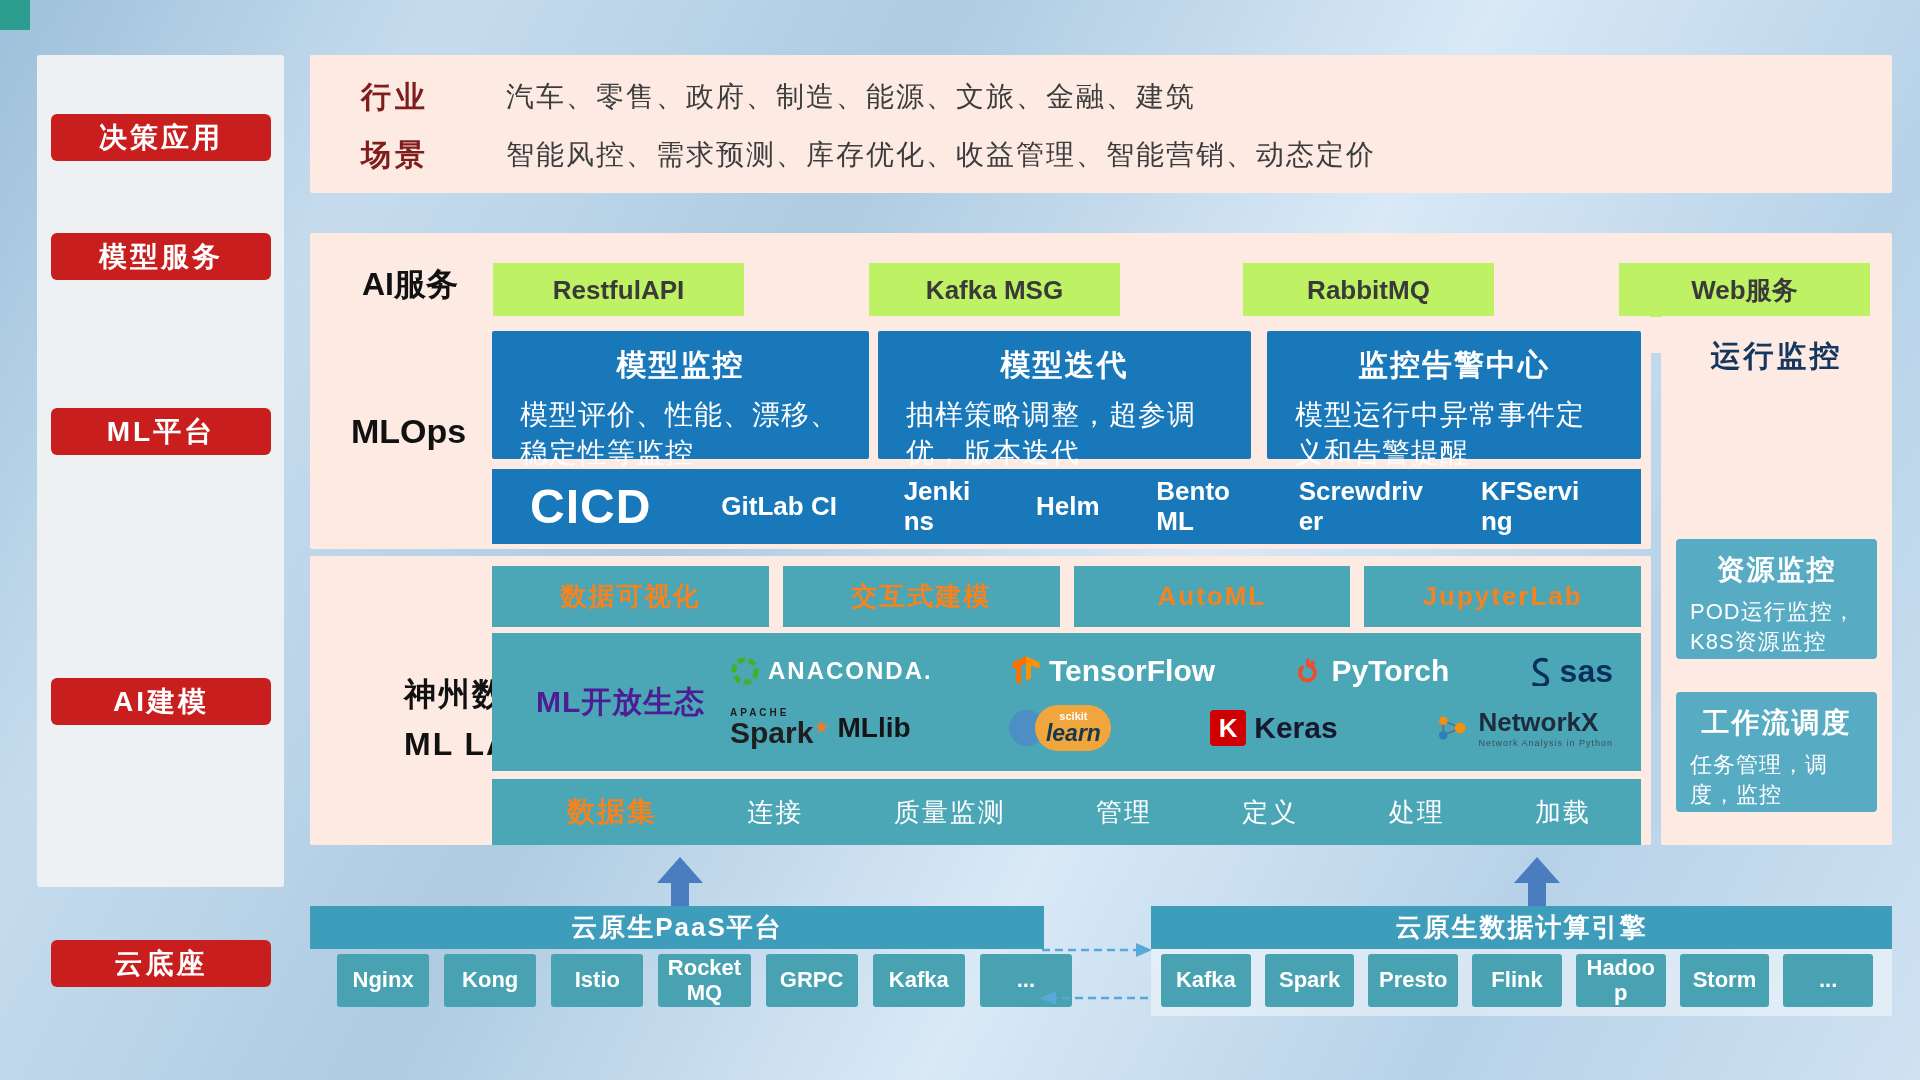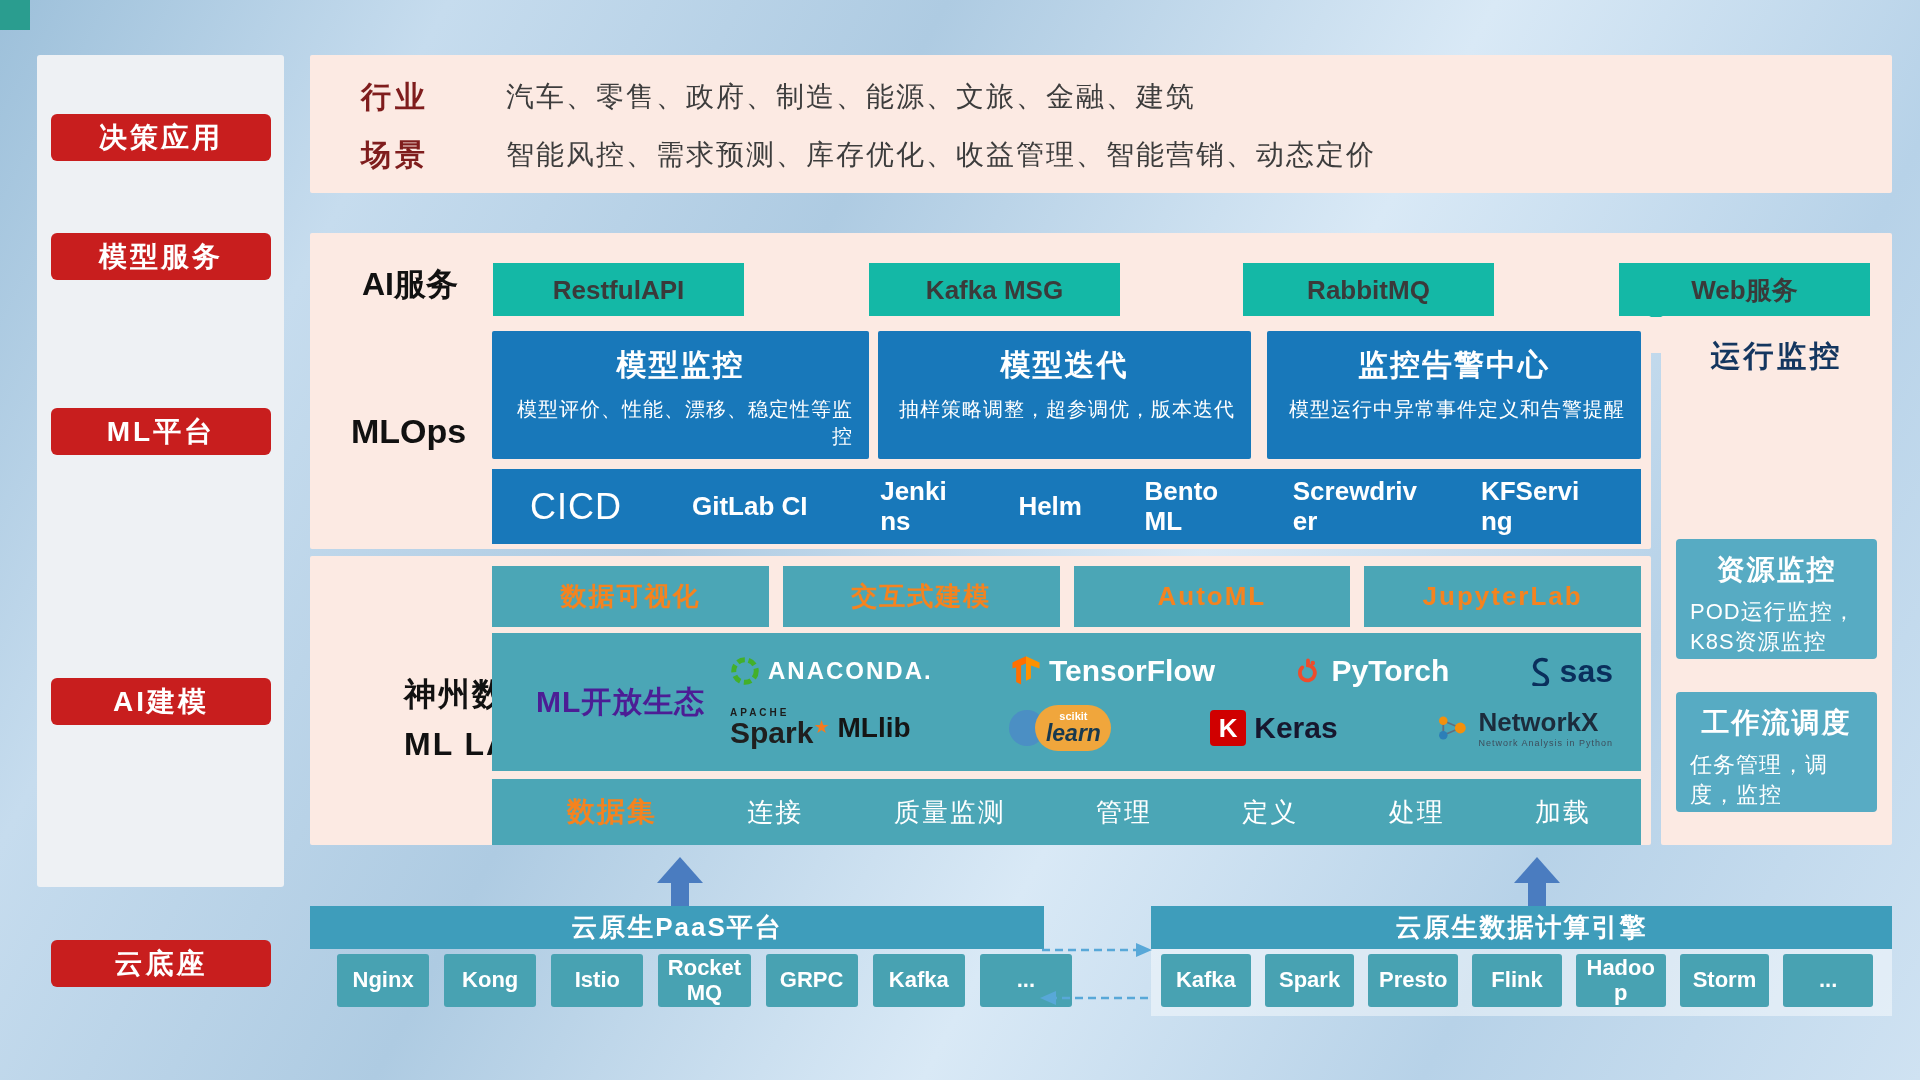--- a/index.html
+++ b/index.html
@@ -15,29 +15,29 @@
   .red-btn{position:absolute;left:14px;width:220px;height:47px;background:#c81e1e;border-radius:6px;
     color:#fff;font-size:28px;font-weight:bold;display:flex;align-items:center;justify-content:center;letter-spacing:3px;}
   
   .panel{position:absolute;background:#fceae3;border-radius:2px;}
   
   .ind-row{position:absolute;left:51px;display:flex;align-items:center;height:40px;}
   .ind-label{width:145px;font-size:30px;font-weight:bold;color:#7f1d1d;letter-spacing:4px;}
   .ind-text{font-size:28px;color:#3d3d3d;letter-spacing:2px;}
   
   .ais-label{position:absolute;left:52px;top:30px;font-size:32px;font-weight:bold;color:#111;}
-  .gray-btn{position:absolute;top:30px;width:251px;height:54px;background:#14b8a6;color:#3a3a3a;
+  .gray-btn{position:absolute;top:30px;width:251px;height:54px;background:#bef264;color:#3a3a3a;
     font-size:26px;font-weight:bold;display:flex;align-items:center;justify-content:center;}
   
   .mlops-label{position:absolute;left:41px;top:96px;font-size:34px;font-weight:bold;color:#111;}
   .mlops-card{position:absolute;top:15px;height:128px;background:#1878ba;border-radius:2px;color:#fff;}
   .mlops-card .t{text-align:center;font-size:30px;font-weight:bold;margin-top:14px;letter-spacing:2px;}
-  .mlops-card .d{font-size:20px;padding:10px 16px 0;line-height:1.35;letter-spacing:1px;text-align:right;}
+  .mlops-card .d{font-size:28px;padding:10px 28px 0;line-height:1.35;letter-spacing:1px;}
   .cicd-bar{position:absolute;left:182px;top:153px;width:1149px;height:75px;background:#1878ba;display:flex;align-items:center;color:#fff;}
-  .cicd-label{font-size:36px;font-weight:normal;margin-left:38px;letter-spacing:1px;}
+  .cicd-label{font-size:48px;font-weight:bold;margin-left:38px;letter-spacing:1px;}
   .cicd-tools{flex:1;display:flex;justify-content:space-between;align-items:center;margin:0 52px 0 70px;}
   .cicd-tool{font-size:26px;font-weight:bold;line-height:1.15;word-break:break-all;}
   .t0{width:132px;white-space:nowrap;}.t1{width:82px;}.t2{width:70px;white-space:nowrap;}
   .t3{width:92px;}.t4{width:132px;}.t5{width:108px;}
   
   .mllab-label{position:absolute;left:94px;top:114px;width:180px;text-align:left;font-size:32px;font-weight:bold;color:#111;line-height:1.55;letter-spacing:2px;}
   .features{position:absolute;left:182px;top:10px;width:1149px;display:flex;gap:14px;}
   .feature-btn{flex:1;height:61px;background:#4ba6b6;color:#f5831f;font-size:26px;font-weight:bold;
     display:flex;align-items:center;justify-content:center;letter-spacing:2px;}
   .eco-box{position:absolute;left:182px;top:77px;width:1149px;height:138px;background:#4ba6b6;}

